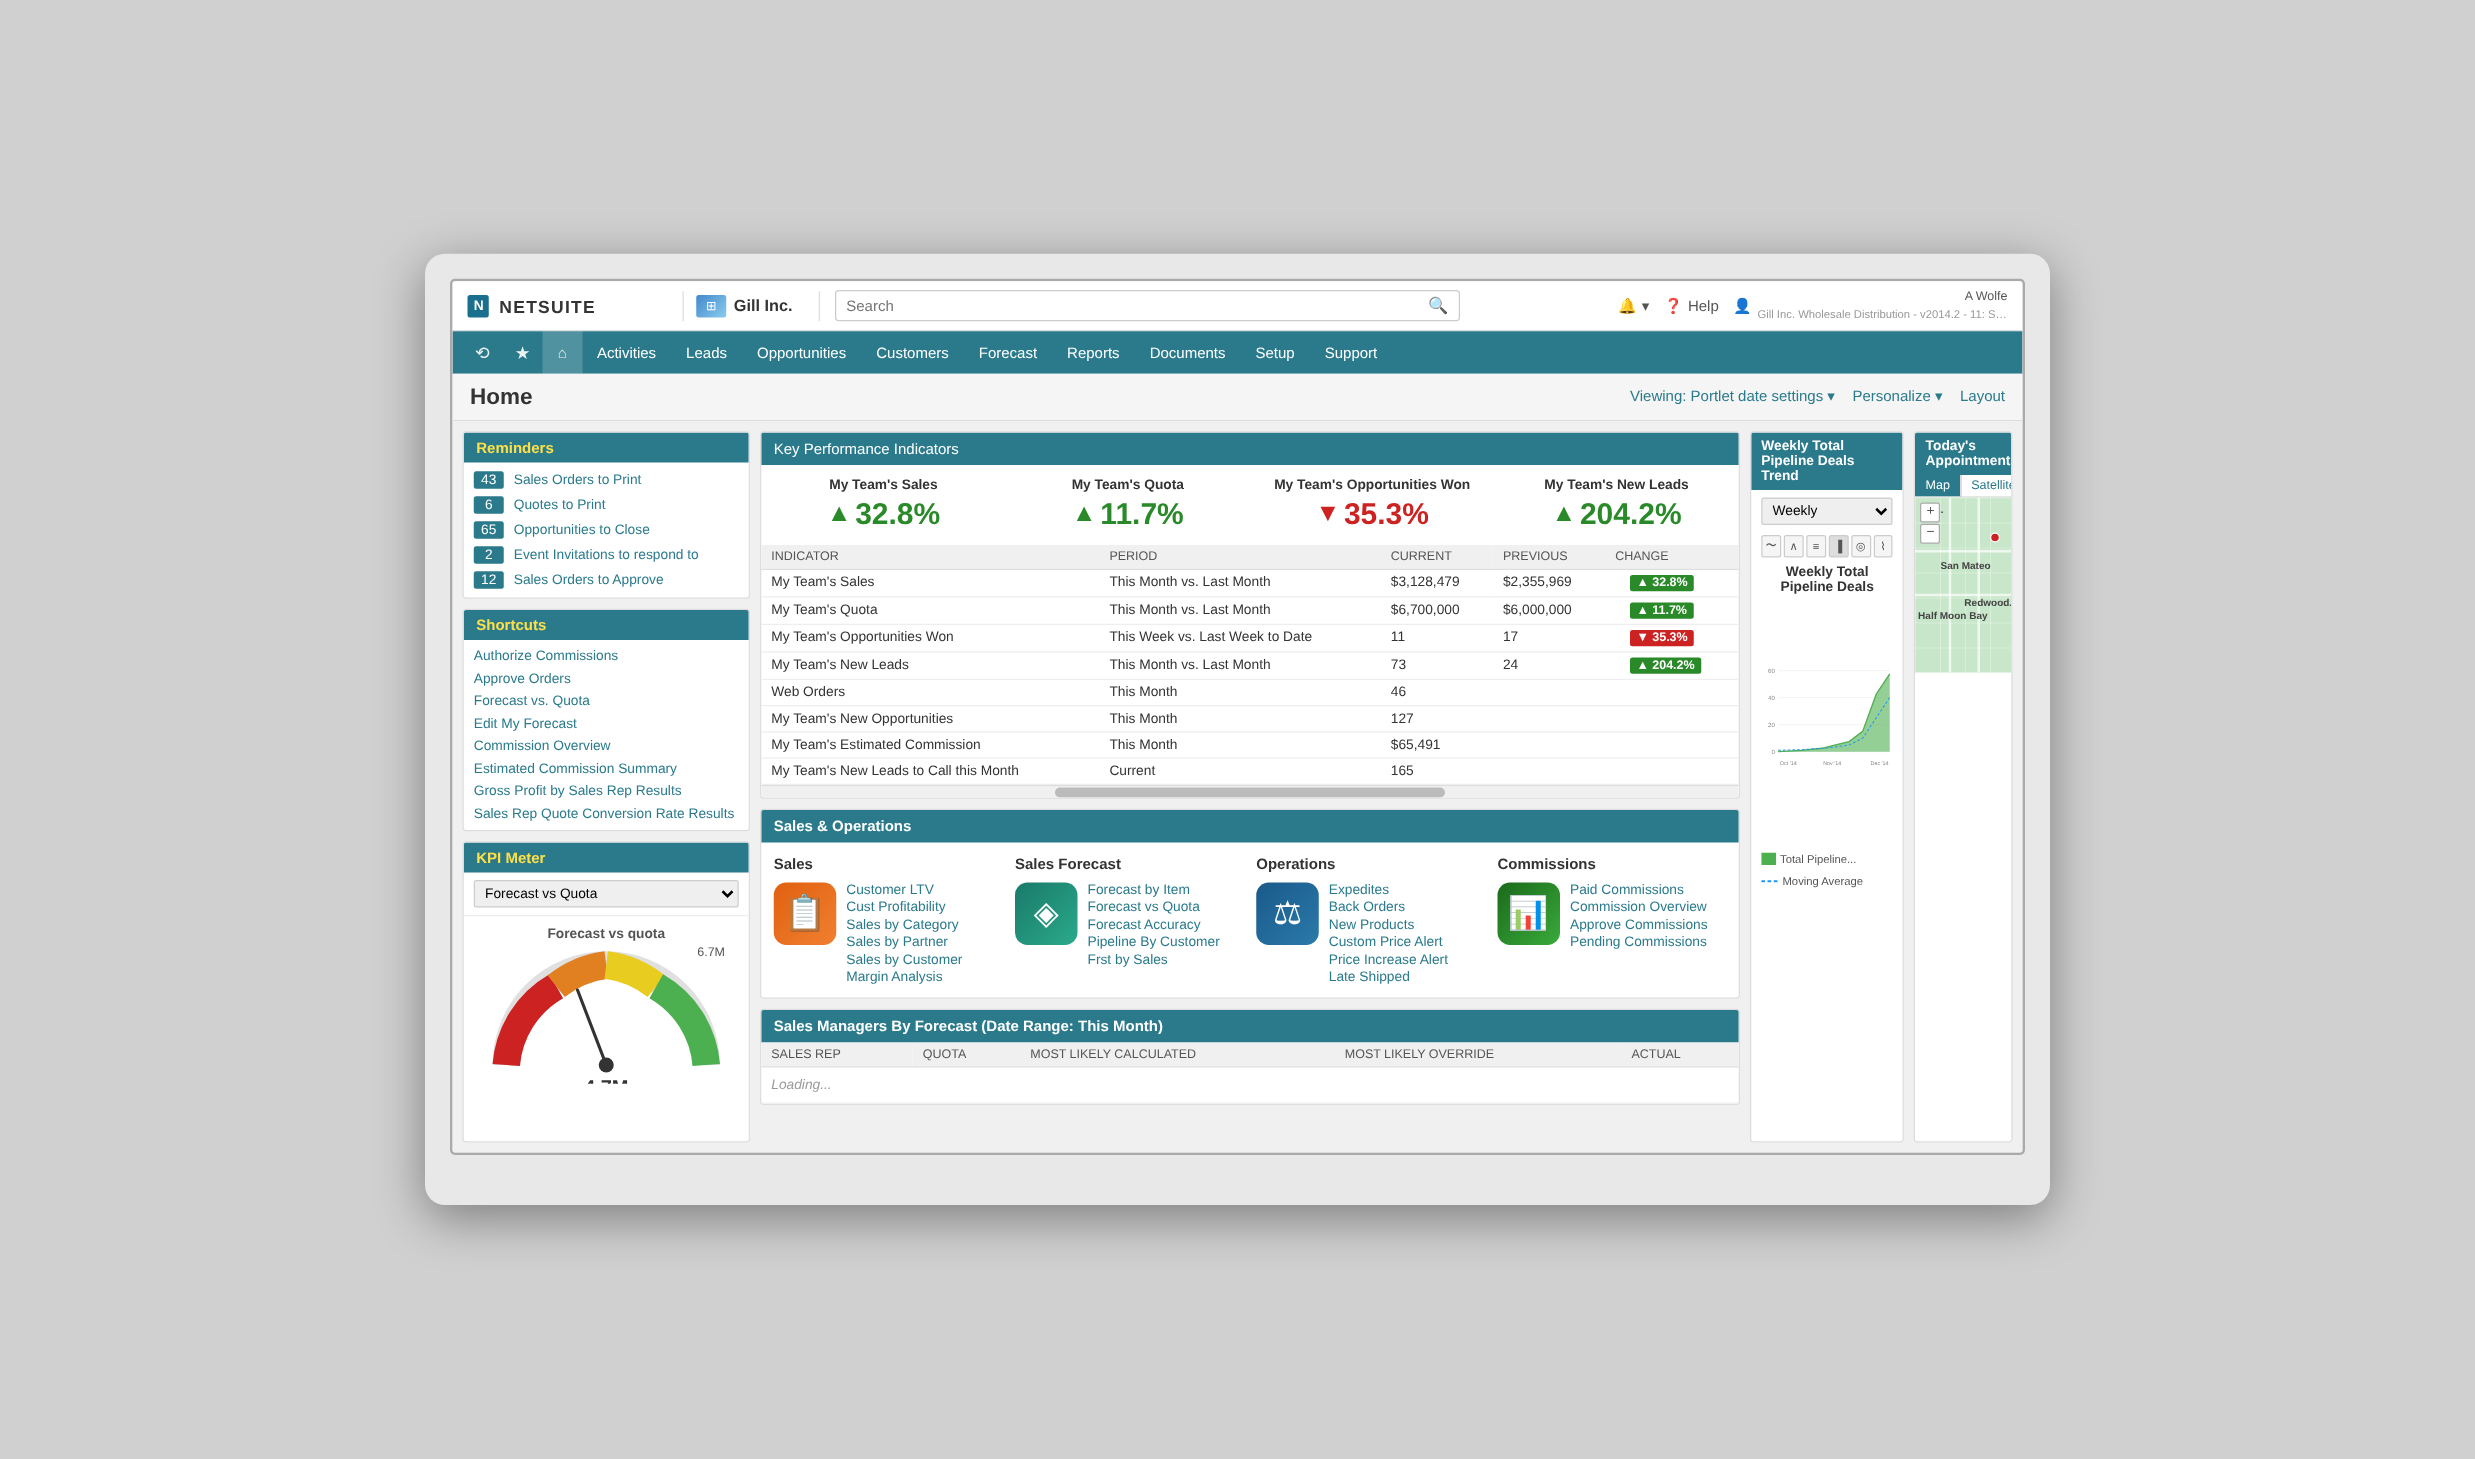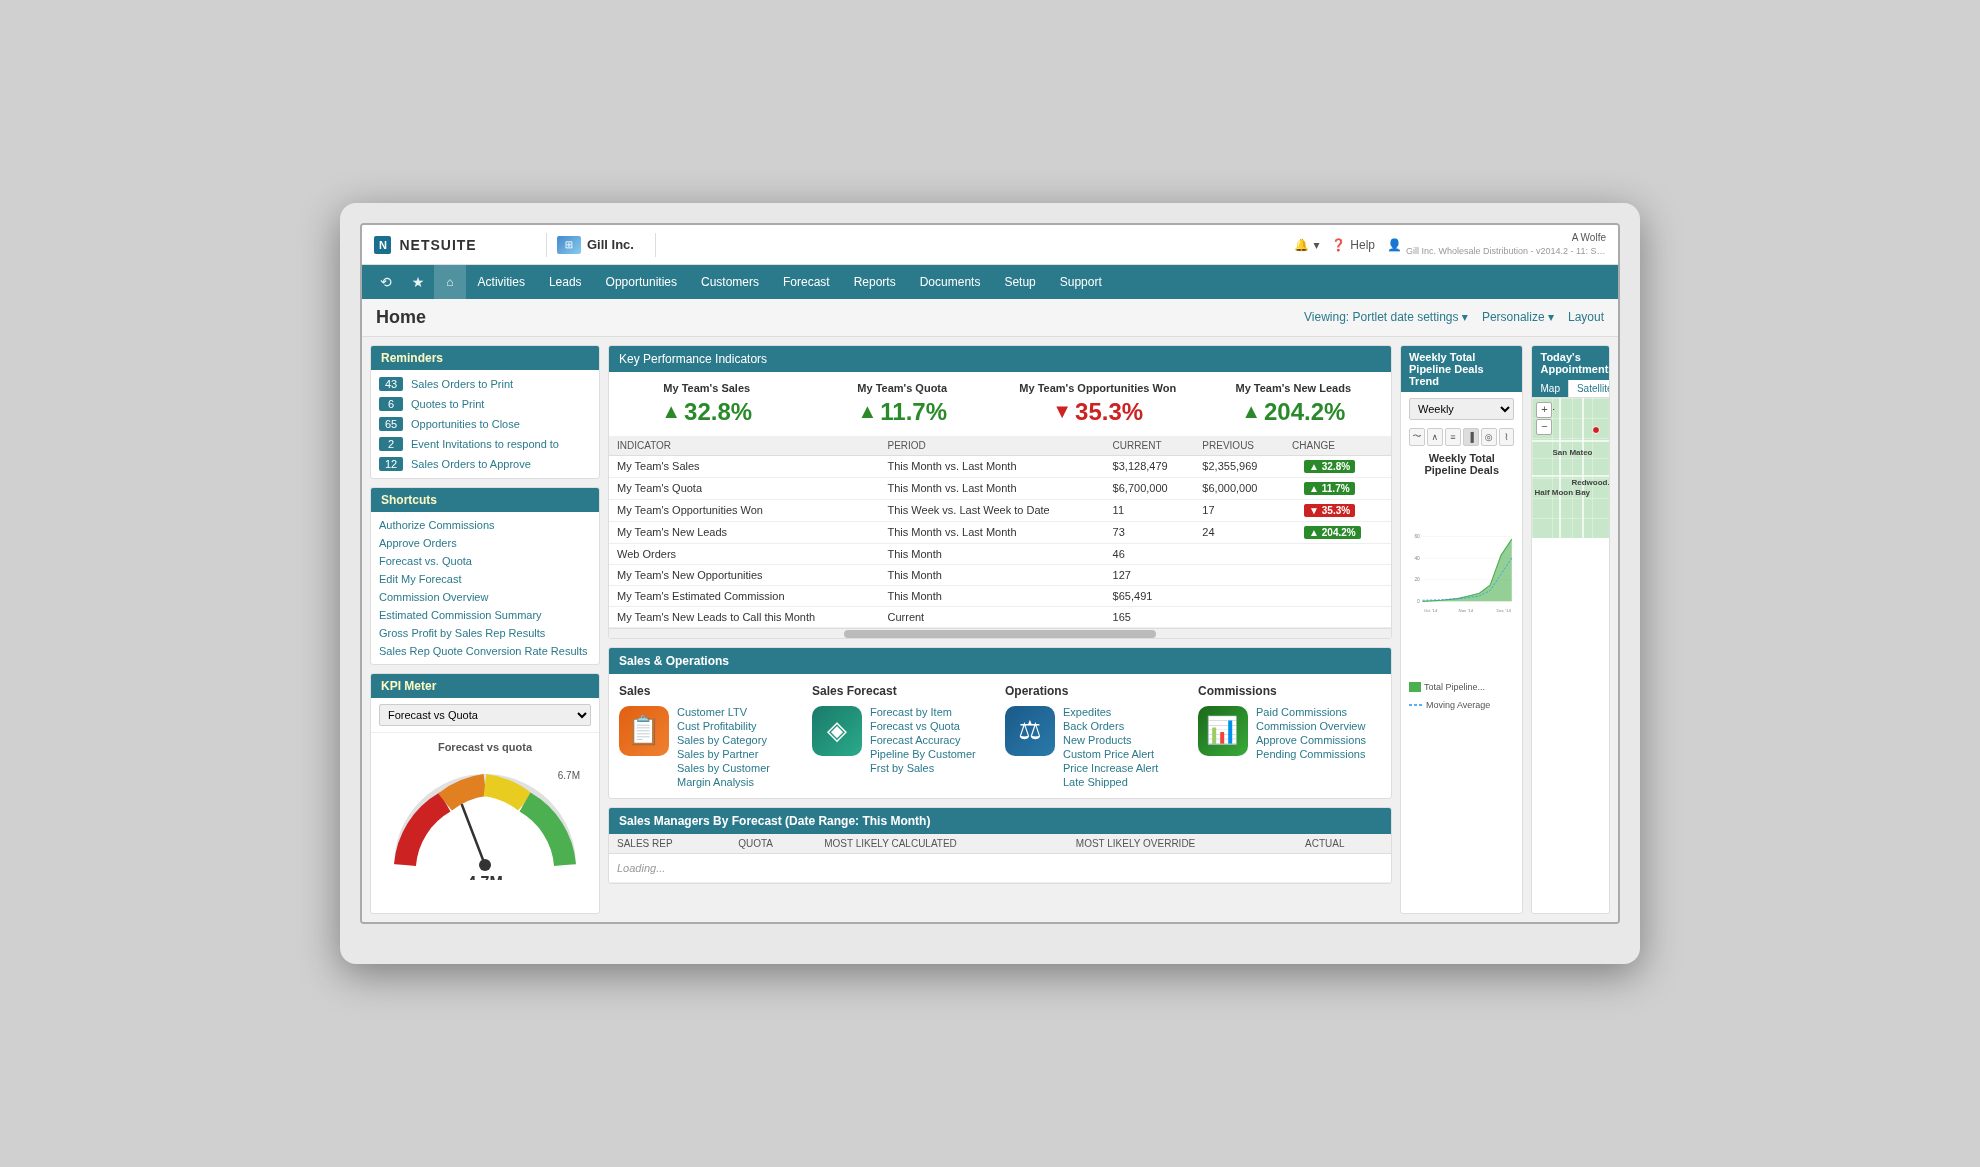--- a/index.html
+++ b/index.html
@@ -188,21 +188,21 @@
       gap: 8px;
     }
     .panel-section {
       background: #fff;
       border: 1px solid #ddd;
       border-radius: 3px;
       overflow: hidden;
     }
     .panel-header {
       background: #2a7a8c;
-      color: #fef9c3;
+      color: #fde047;
       padding: 5px 10px;
       font-weight: bold;
       font-size: 12px;
     }
     .reminder-list { padding: 4px 0; }
     .reminder-item {
       display: flex;
       align-items: center;
       padding: 3px 8px;
       gap: 8px;
@@ -644,20 +644,24 @@
   <div class="screen">
 
     <div class="top-bar">
       <div class="logo-area">
         <div class="ns-logo">N</div>
         <span class="ns-wordmark">NETSUITE</span>
       </div>
       <div class="company-badge">
         <div class="company-icon">⊞</div>
         <span class="company-name">Gill Inc.</span>
+      </div>
+      <div class="search-bar">
+        <input type="text" placeholder="Search" style="">
+        <span class="search-icon-btn">🔍</span>
       </div>
       <div class="top-right">
         <div class="bell-icon">
           🔔<span>▾</span>
         </div>
         <div class="help-area">
           <span>❓</span>
           <span>Help</span>
         </div>
         <div class="user-area">
@@ -742,21 +746,21 @@
           <div class="panel-header">KPI Meter</div>
           <div class="kpi-select-row">
             <select class="kpi-select">
               <option>Forecast vs Quota</option>
               <option>Sales vs Quota</option>
               <option>Pipeline vs Quota</option>
             </select>
           </div>
           <div class="kpi-chart-area">
             <div class="gauge-label">Forecast vs quota</div>
-            <div style="position:relative;width:190px;margin:17px auto;height:130px;text-align:right;">
+            <div style="position:relative;width:190px;margin:4px auto;height:130px;text-align:right;">
               <span class="gauge-max" style="font-size:10px;color:#555;position:absolute;right:0;top:0;">6.7M</span>
               <svg width="190" height="110" viewBox="0 0 190 110">
 
                 <path d="M 15 95 A 80 80 0 0 1 175 95" fill="none" stroke="#e0e0e0" stroke-width="22"></path>
 
                 <path d="M 15 95 A 80 80 0 0 1 55 32" fill="none" stroke="#cc2222" stroke-width="22"></path>
                 <path d="M 55 32 A 80 80 0 0 1 95 15" fill="none" stroke="#e08020" stroke-width="22"></path>
                 <path d="M 95 15 A 80 80 0 0 1 135 32" fill="none" stroke="#e8cc20" stroke-width="22"></path>
                 <path d="M 135 32 A 80 80 0 0 1 175 95" fill="none" stroke="#4caf50" stroke-width="22"></path>
 

